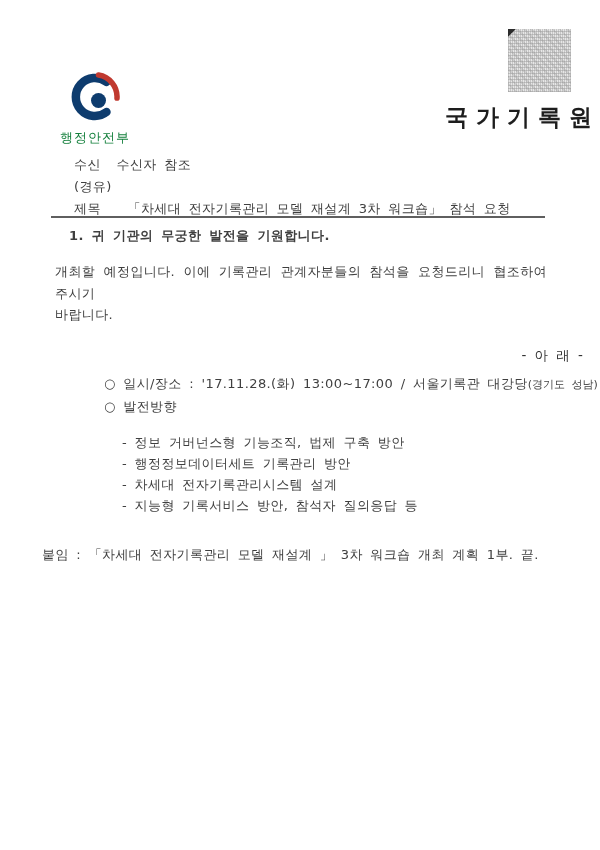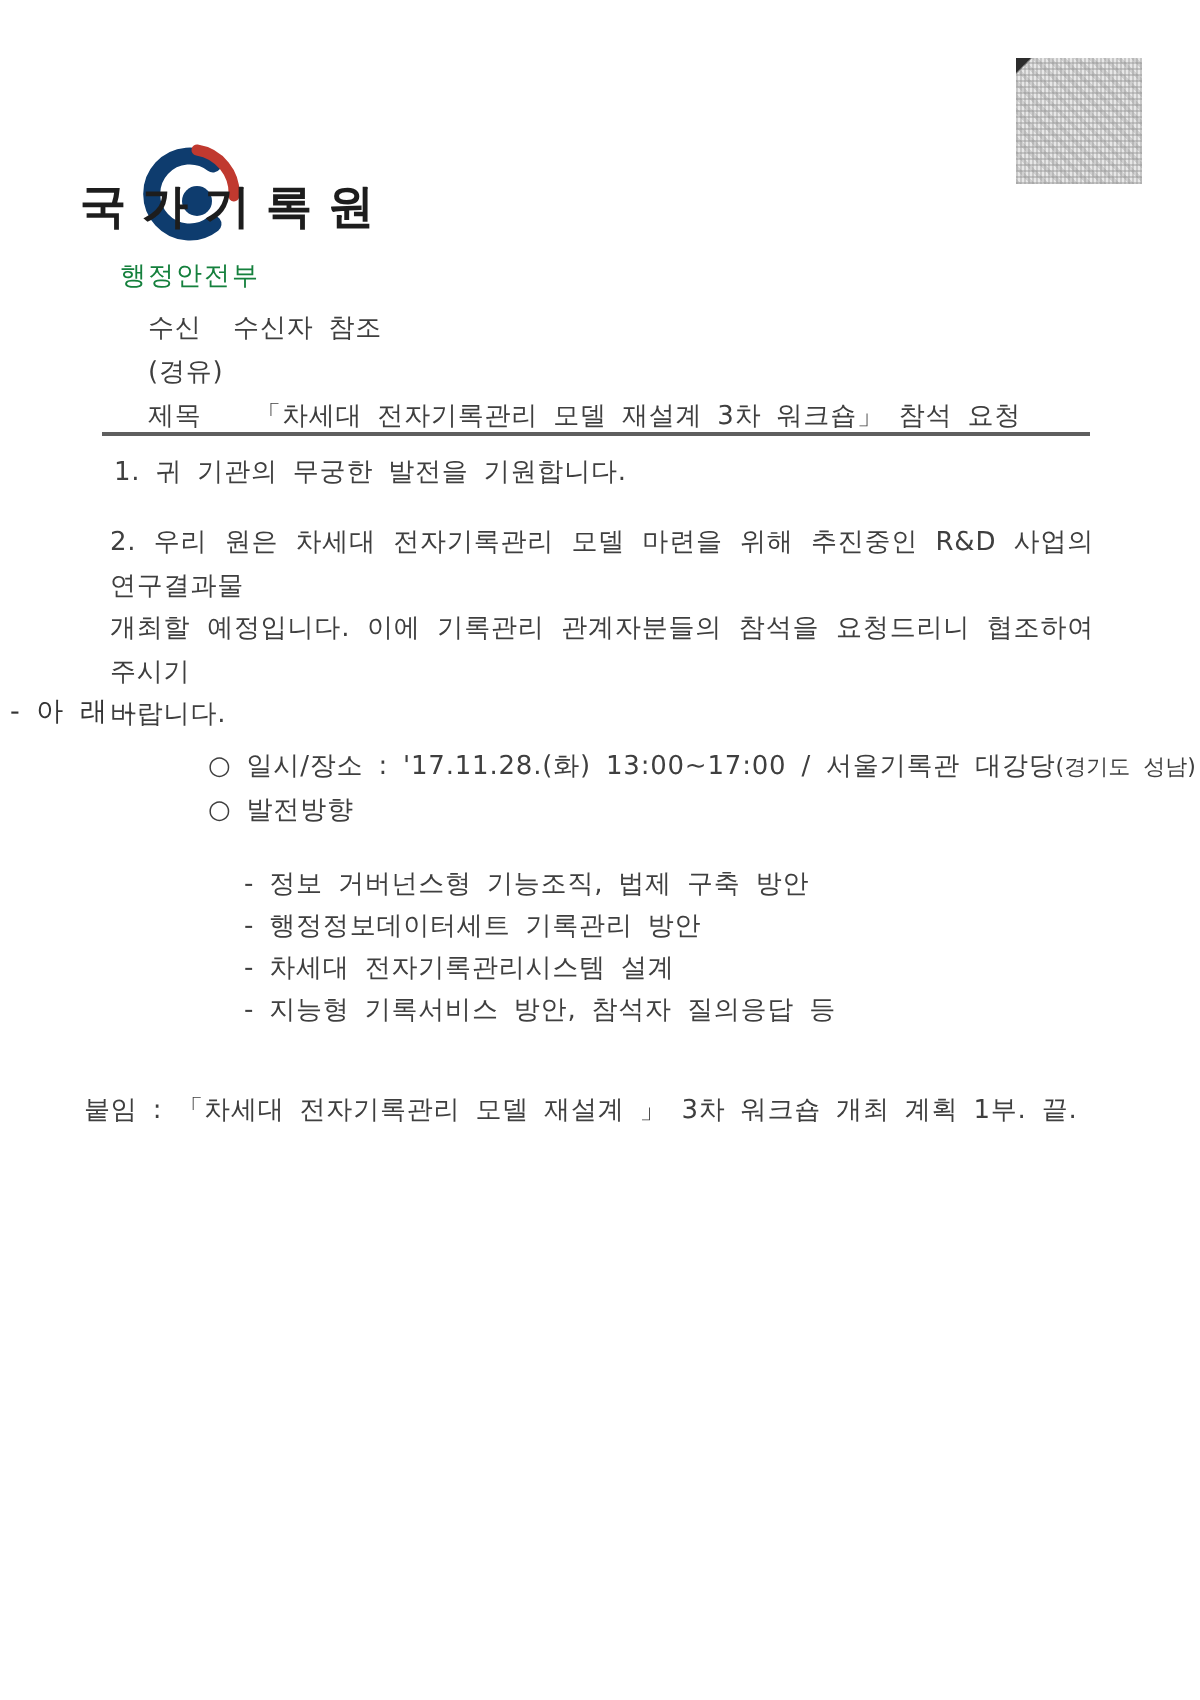--- a/index.html
+++ b/index.html
@@ -25,23 +25,23 @@
   .ministry {
     margin-top: 3px;
     font-size: 13px;
     letter-spacing: 1px;
     color: #15803d;
     white-space: nowrap;
   }
   .doc-title {
     position: absolute;
     left: 40px;
-    top: 88px;
+    top: 102px;
     width: 560px;
-    text-align: left;
+    text-align: right;
     font-size: 23px;
     font-weight: bold;
     letter-spacing: 8px;
     color: #1d1d1d;
     white-space: nowrap;
   }
   .noise-square {
     position: absolute;
     left: 508px;
     top: 29px;
@@ -64,29 +64,29 @@
   .subject-divider {
     position: absolute;
     left: 51px;
     top: 216px;
     width: 494px;
     height: 2px;
     background: #5f5f5f;
   }
   
   .doc-text { font-size: 13px; letter-spacing: 0.4px; word-spacing: 3px; }
-  .greeting { position: absolute; left: 57px; top: 227px; white-space: nowrap; }
+  .greeting { position: absolute; left: 69px; top: 227px; white-space: nowrap; font-weight: bold; }
   .para2 { position: absolute; left: 55px; top: 261px; width: 492px; line-height: 21.5px; }
   .para2 .just { text-align: justify; text-align-last: justify; }
   .below-label {
     position: absolute;
     left: 5px;
     top: 347px;
     width: 580px;
-    text-align: left;
+    text-align: right;
     font-size: 13.5px;
     letter-spacing: 2px;
     color: #343434;
   }
   .agenda-list { position: absolute; left: 104px; top: 373px; line-height: 21.5px; white-space: nowrap; }
   .small-suffix { font-size: 11px; letter-spacing: 0; }
   .agenda-sublist { position: absolute; left: 122px; top: 432px; line-height: 21px; white-space: nowrap; }
   .attachment { position: absolute; left: 42px; top: 546px; white-space: nowrap; }
 </style>
 </head>
@@ -117,21 +117,20 @@
       <span class="meta-label w-subject">제목</span>
       <span>「차세대 전자기록관리 모델 재설계 3차 워크숍」 참석 요청</span>
     </div>
   </div>
 
   <div class="subject-divider"></div>
 
   <div class="greeting doc-text">1. 귀 기관의 무궁한 발전을 기원합니다.</div>
 
   <div class="para2 doc-text">
-    <div class="just">2. 우리 원은 차세대 전자기록관리 모델 마련을 위해 추진중인 R&amp;D 사업의 연구결과물</div>
     <div class="just">개최할 예정입니다. 이에 기록관리 관계자분들의 참석을 요청드리니 협조하여 주시기</div>
     <div>바랍니다.</div>
   </div>
 
   <div class="below-label">- 아  래 -</div>
 
   <div class="agenda-list doc-text">
     <div>
       <span>○ 일시/장소 : '17.11.28.(화) 13:00~17:00 / 서울기록관 대강당</span><span class="small-suffix">(경기도 성남)</span>
     </div>

